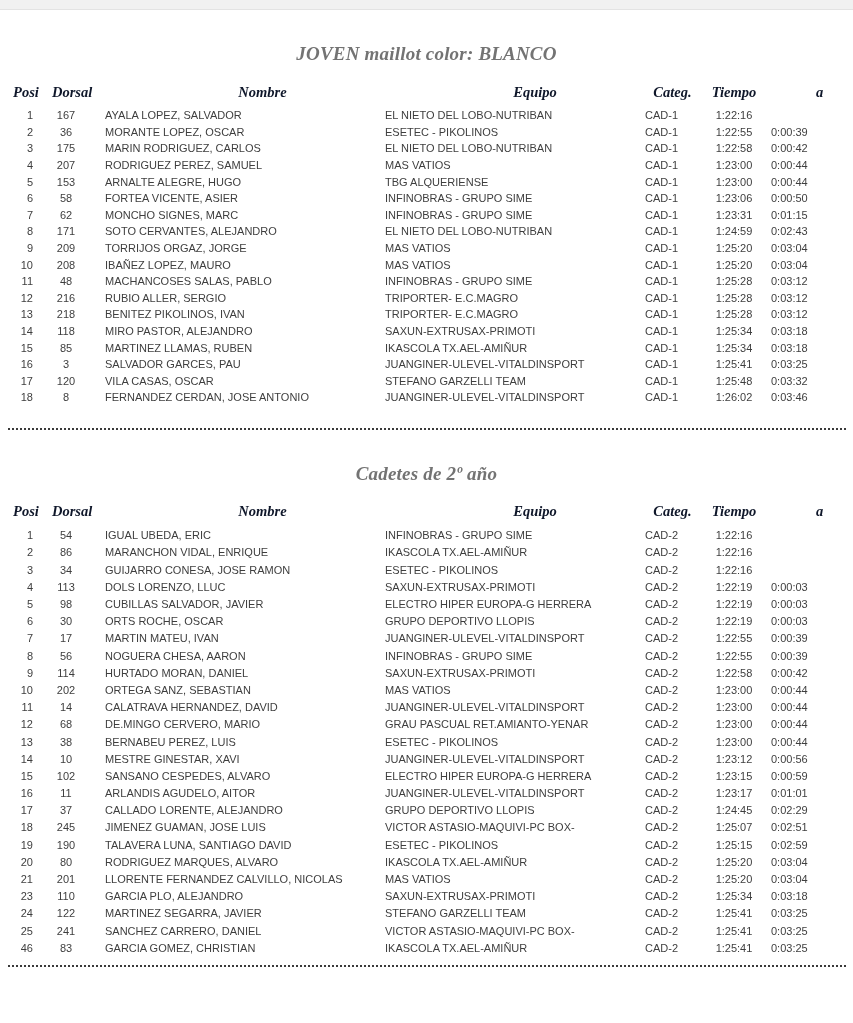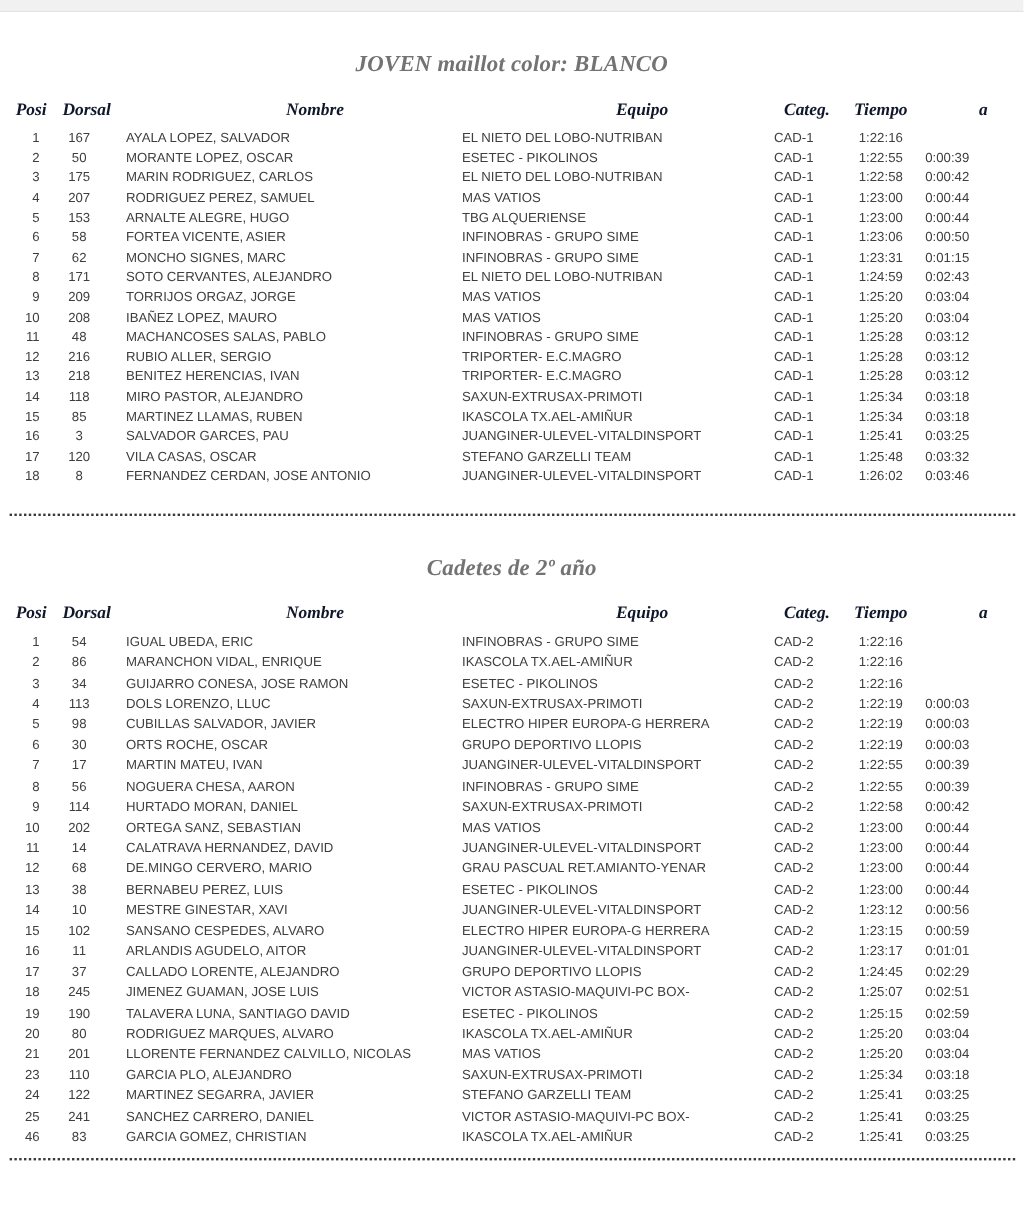--- a/index.html
+++ b/index.html
@@ -121,21 +121,21 @@
           <td class="c0">1</td>
           <td class="c1">167</td>
           <td class="c2">AYALA LOPEZ, SALVADOR</td>
           <td class="c3">EL NIETO DEL LOBO-NUTRIBAN</td>
           <td class="c4">CAD-1</td>
           <td class="c5">1:22:16</td>
           <td class="c6"></td>
         </tr>
         <tr>
           <td class="c0">2</td>
-          <td class="c1">50</td>
+          <td class="c1">36</td>
           <td class="c2">MORANTE LOPEZ, OSCAR</td>
           <td class="c3">ESETEC - PIKOLINOS</td>
           <td class="c4">CAD-1</td>
           <td class="c5">1:22:55</td>
           <td class="c6">0:00:39</td>
         </tr>
         <tr>
           <td class="c0">3</td>
           <td class="c1">175</td>
           <td class="c2">MARIN RODRIGUEZ, CARLOS</td>
@@ -221,21 +221,21 @@
           <td class="c1">216</td>
           <td class="c2">RUBIO ALLER, SERGIO</td>
           <td class="c3">TRIPORTER- E.C.MAGRO</td>
           <td class="c4">CAD-1</td>
           <td class="c5">1:25:28</td>
           <td class="c6">0:03:12</td>
         </tr>
         <tr>
           <td class="c0">13</td>
           <td class="c1">218</td>
-          <td class="c2">BENITEZ HERENCIAS, IVAN</td>
+          <td class="c2">BENITEZ PIKOLINOS, IVAN</td>
           <td class="c3">TRIPORTER- E.C.MAGRO</td>
           <td class="c4">CAD-1</td>
           <td class="c5">1:25:28</td>
           <td class="c6">0:03:12</td>
         </tr>
         <tr>
           <td class="c0">14</td>
           <td class="c1">118</td>
           <td class="c2">MIRO PASTOR, ALEJANDRO</td>
           <td class="c3">SAXUN-EXTRUSAX-PRIMOTI</td>

